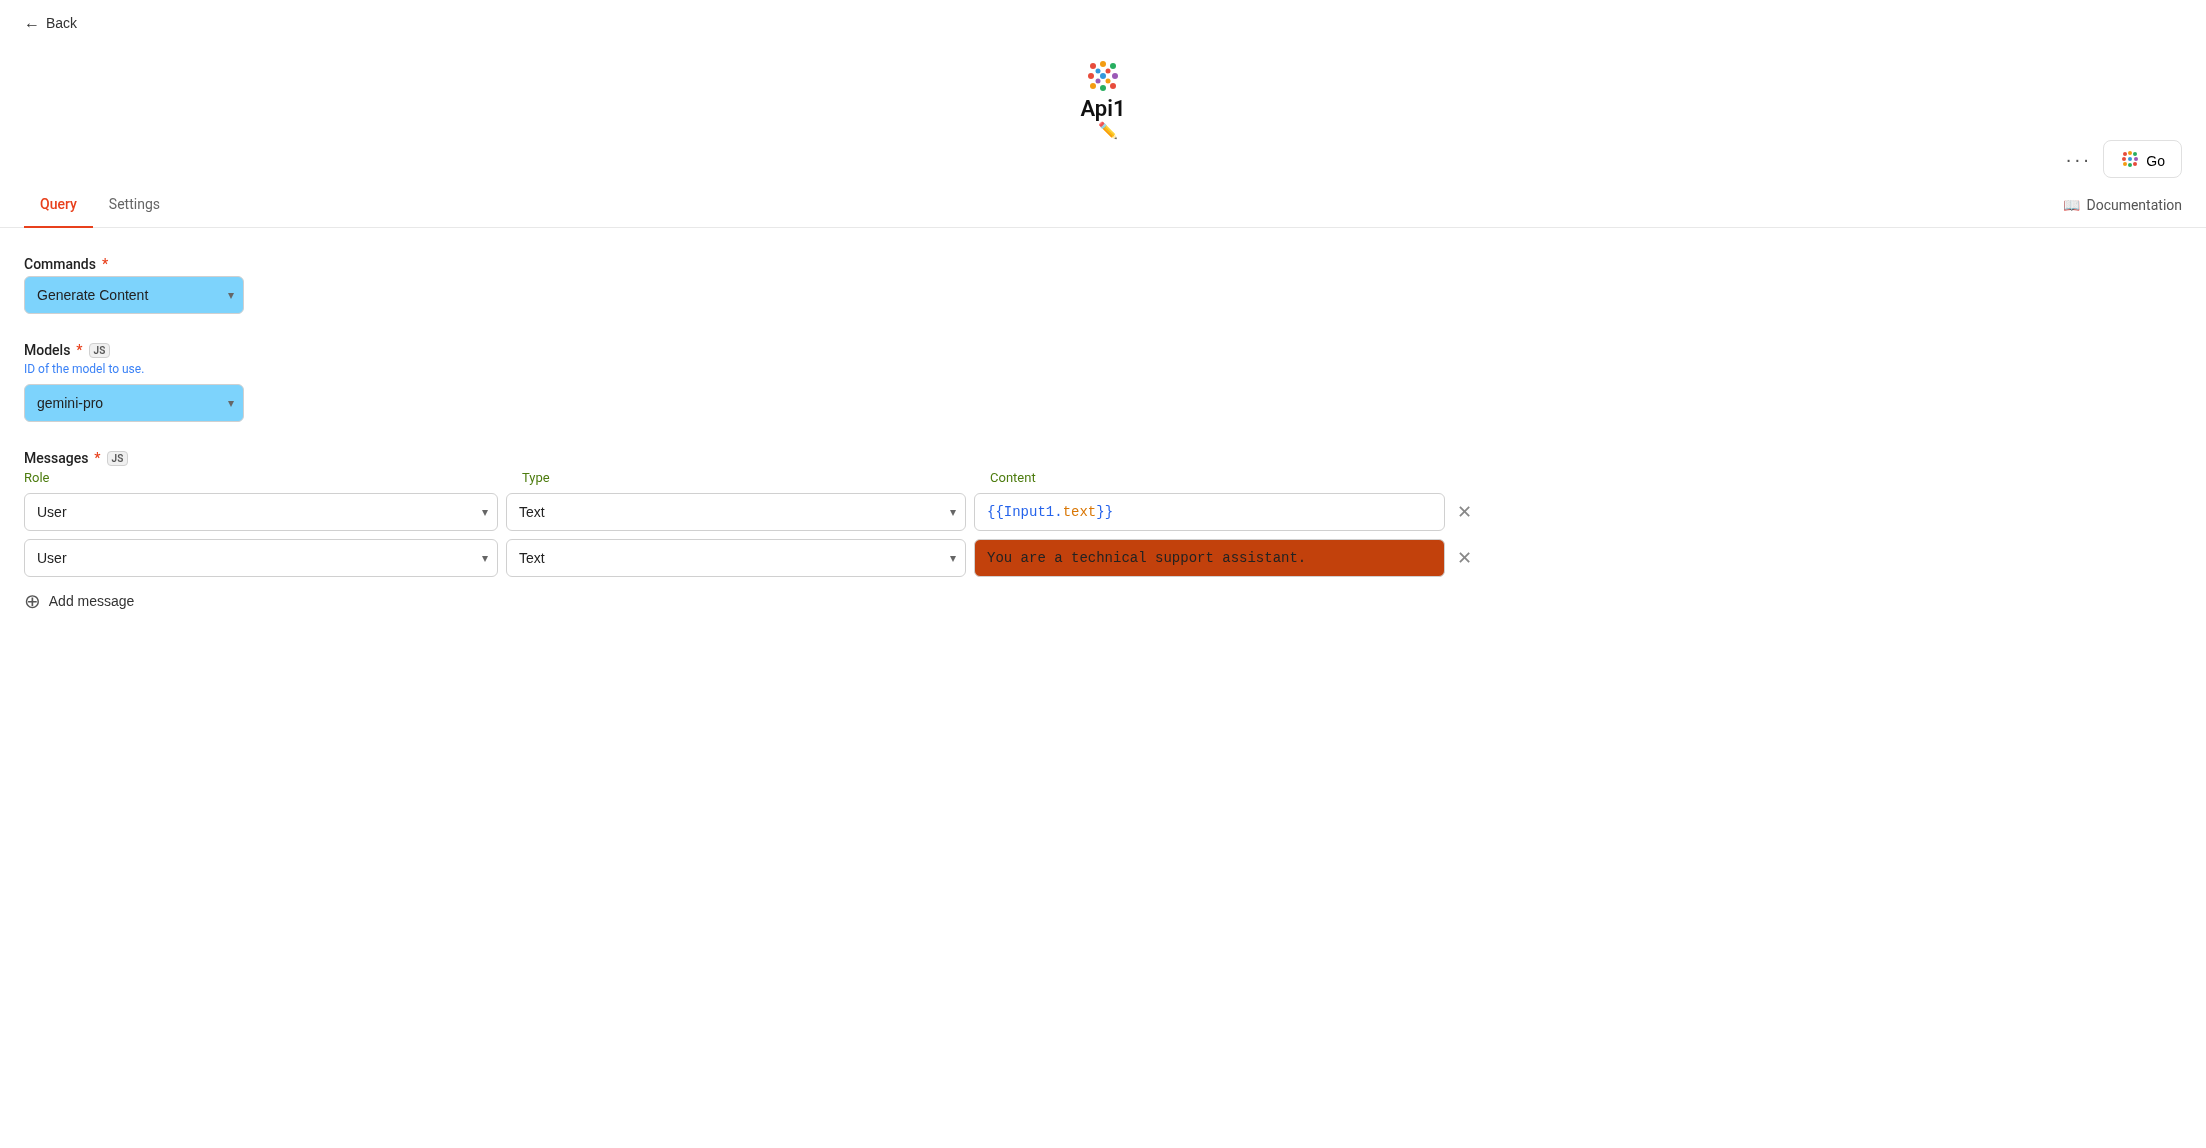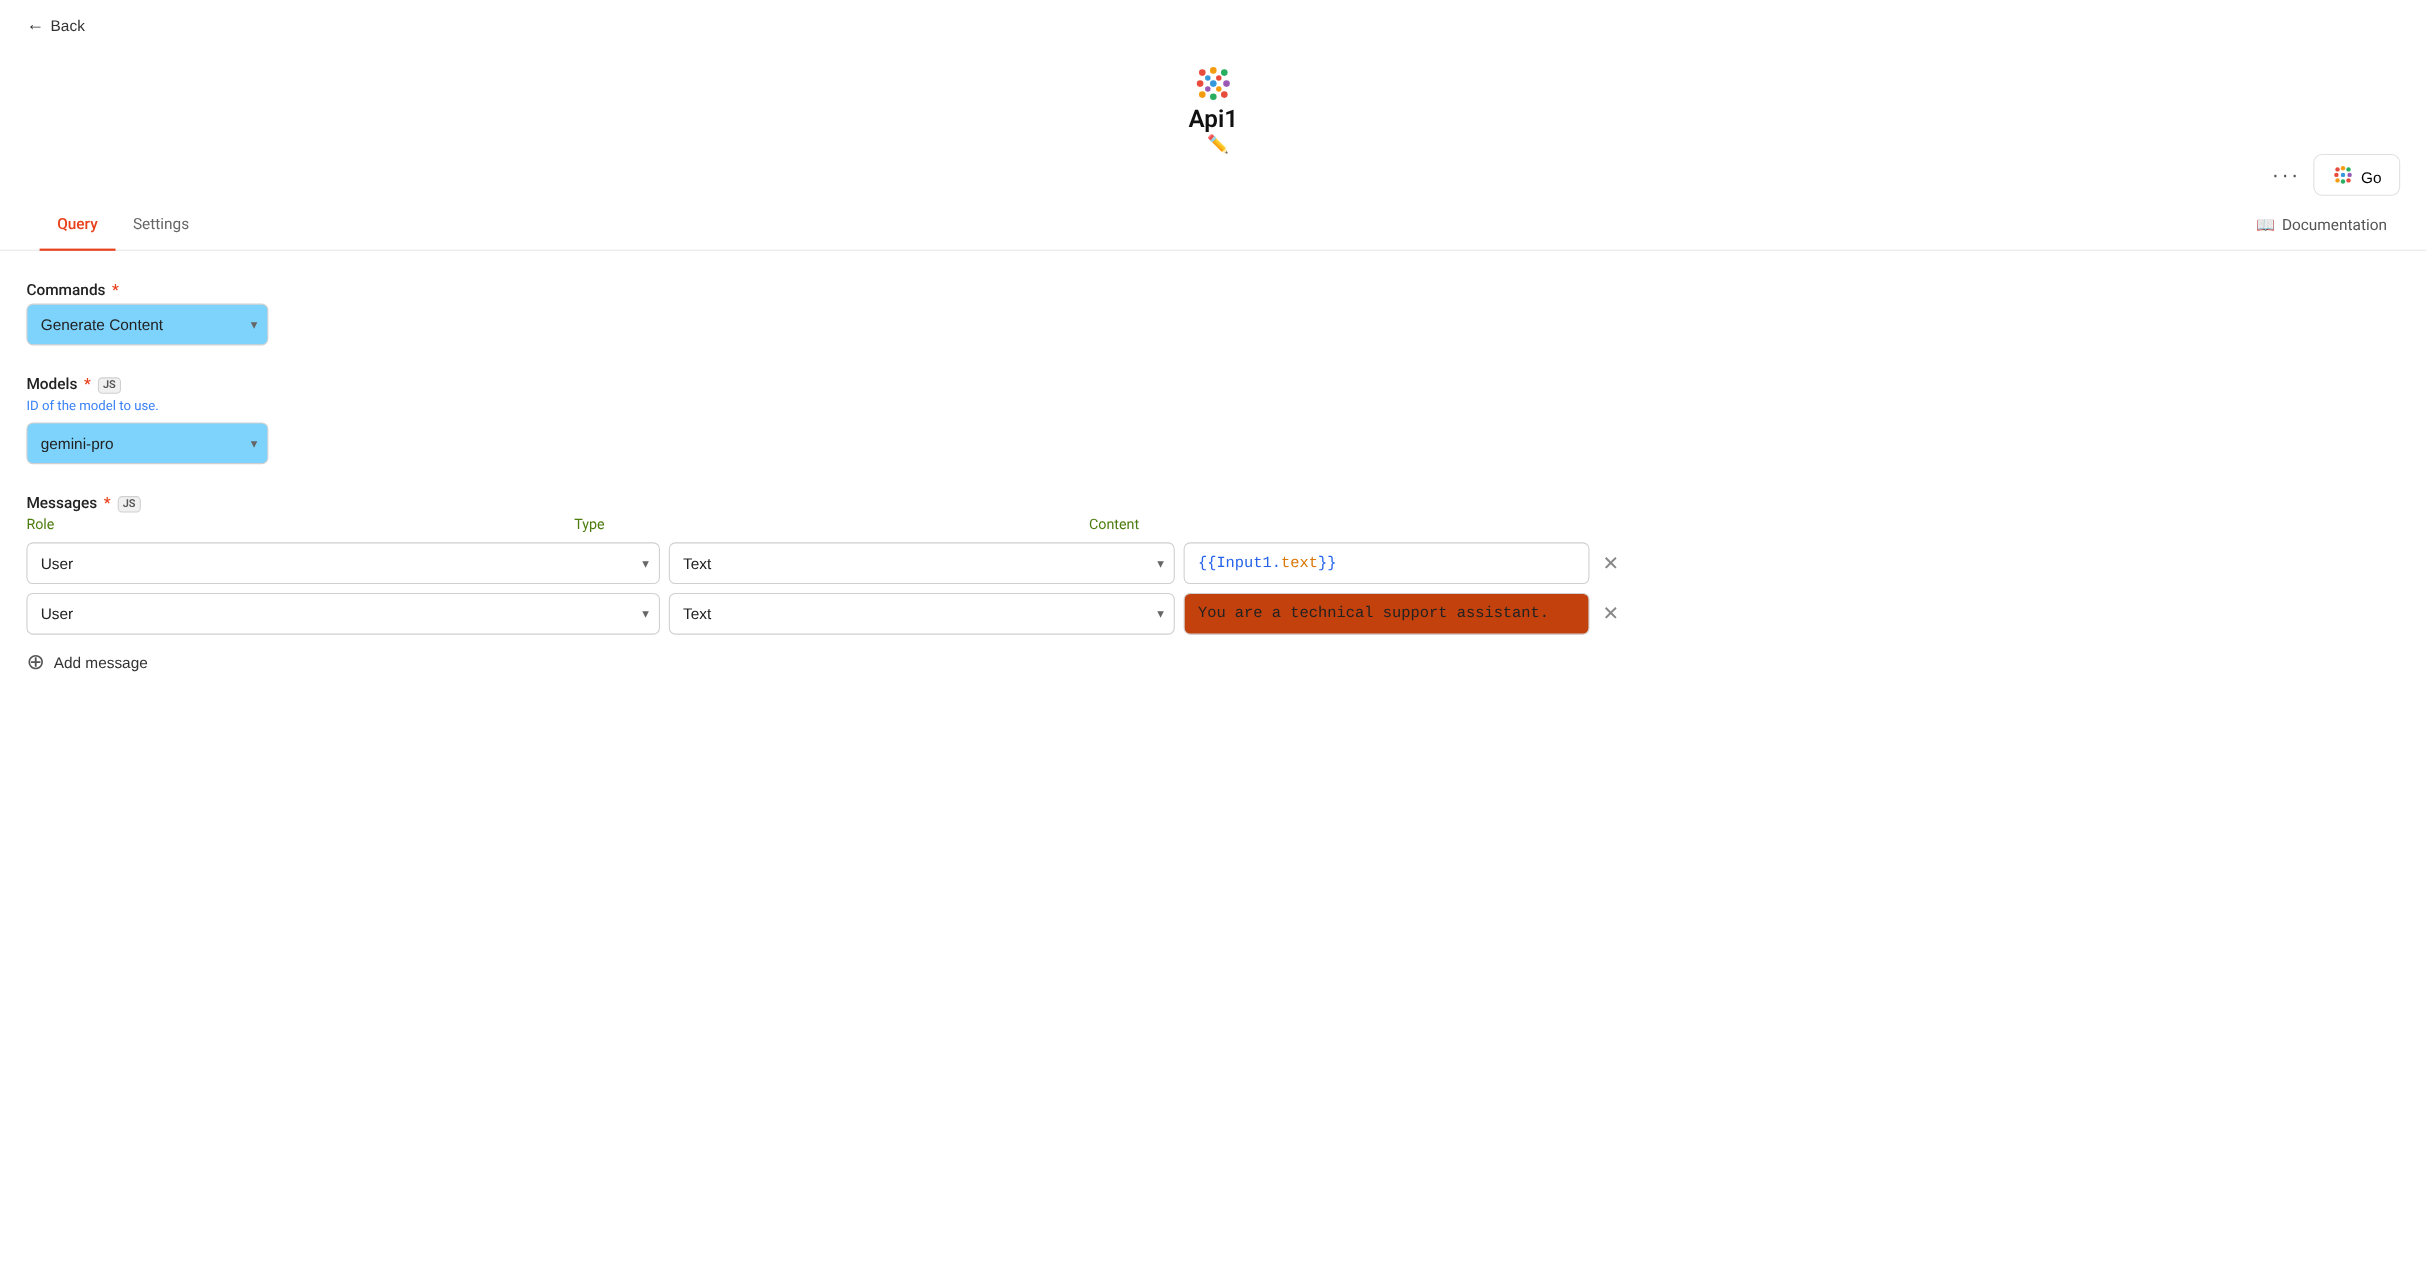--- a/index.html
+++ b/index.html
@@ -74,21 +74,21 @@
       padding: 8px 16px;
       border: 1px solid #e0e0e0;
       border-radius: 8px;
       background: #fff;
       cursor: pointer;
       font-size: 14px;
       font-weight: 500;
     }
 
     .tabs-area {
-      padding: 0 36px;
+      padding: 0 24px;
       border-bottom: 1px solid #e8e8e8;
       display: flex;
       align-items: center;
       justify-content: space-between;
       margin-top: 4px;
     }
 
     .tabs {
       display: flex;
       gap: 0;
@@ -232,21 +232,21 @@
       background: #fff;
       border: 1px solid #d0d0d0;
       border-radius: 6px;
       padding: 10px 36px 10px 12px;
       font-size: 14px;
       color: #222;
       cursor: pointer;
     }
 
     .msg-select-role {
-      width: 576px;
+      width: 474px;
     }
 
     .msg-select-type {
       width: 460px;
     }
 
     .msg-select-wrapper {
       position: relative;
       display: inline-block;
     }

